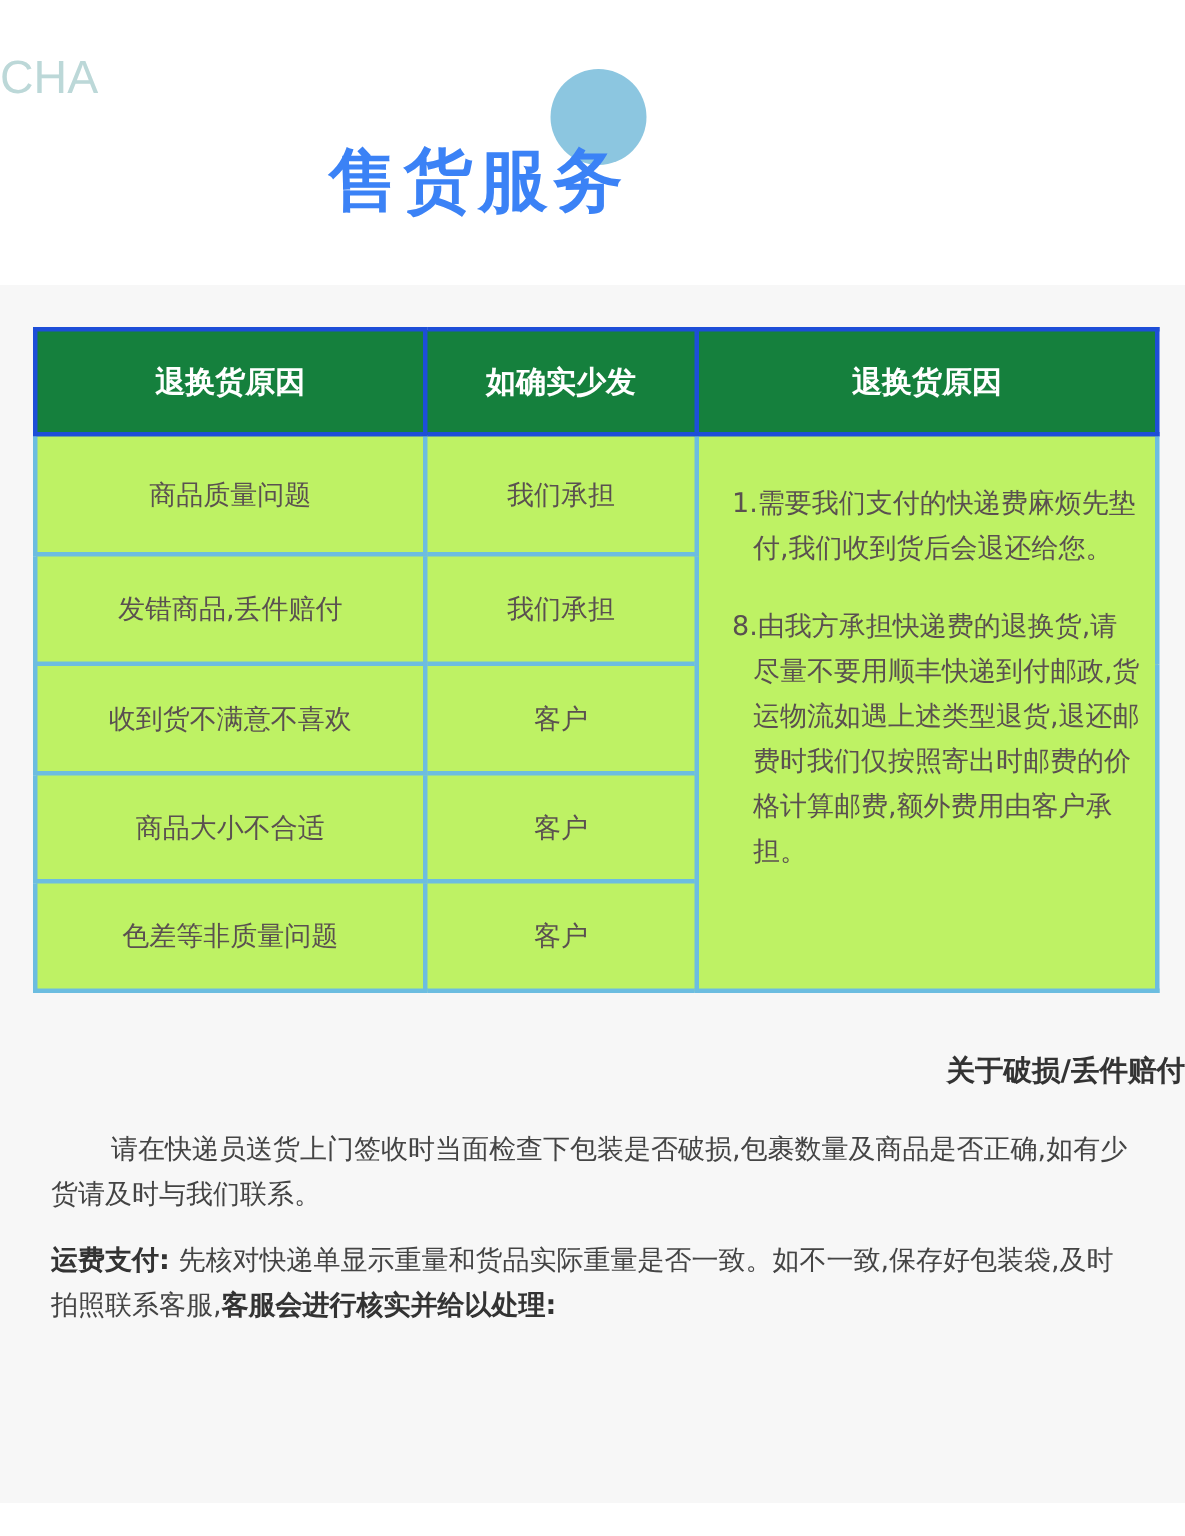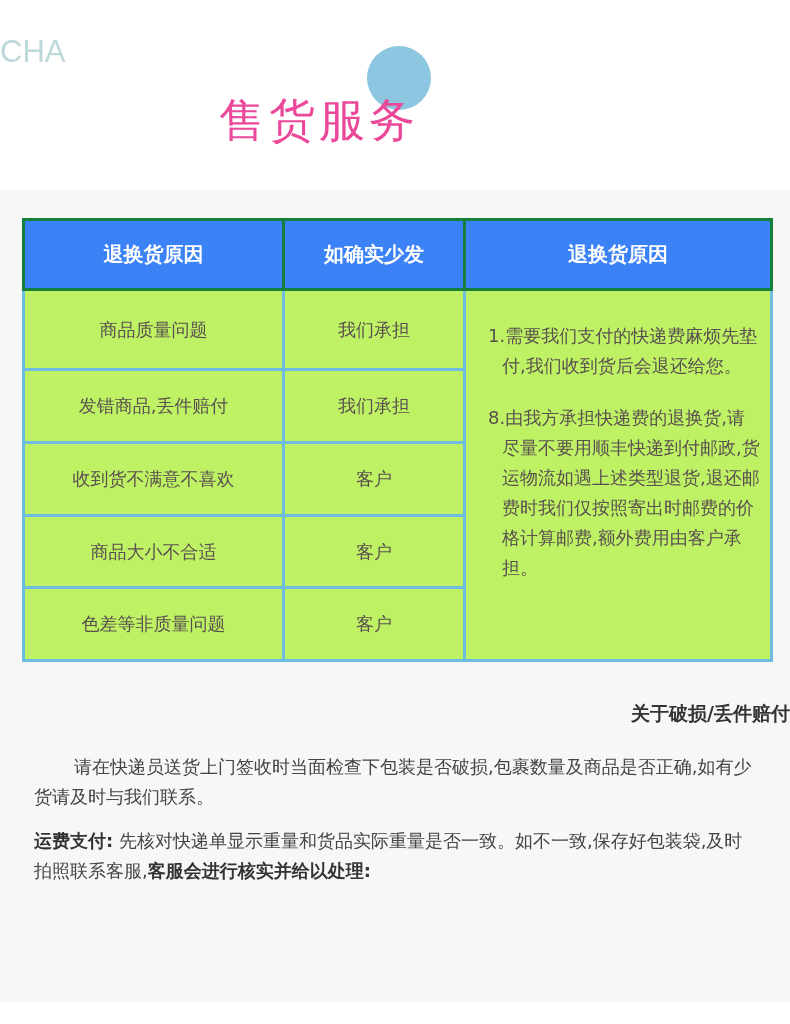--- a/index.html
+++ b/index.html
@@ -4,24 +4,24 @@
 <style>
   html, body { margin:0; padding:0; }
   body { width:790px; height:1024px; background:#ffffff; position:relative; overflow:hidden;
          font-family:"DejaVu Sans","Liberation Sans",sans-serif; color:#555; }
   .brand { position:absolute; left:0; top:22px; width:790px; height:60px; }
   .brand-circle { position:absolute; left:367px; top:24px; width:64px; height:64px; border-radius:50%; background:#8cc6e0; }
   .brand-text { position:absolute; left:0; width:640px; top:34px; font-family:"Liberation Sans",sans-serif;
                 font-size:31px; letter-spacing:0px; }
   .brand-text .a { color:#bcd8d8; }
   .brand-text .b { color:#ffffff; }
-  .title { position:absolute; left:0; top:90px; width:638px; text-align:center; font-size:46px; color:#ec4899; letter-spacing:4px; font-weight:normal; }
+  .title { position:absolute; left:0; top:90px; width:638px; text-align:center; font-size:46px; color:#3b82f6; letter-spacing:4px; font-weight:bold; }
   .gray { position:absolute; left:0; top:190px; width:790px; height:812px; background:#f7f7f7; }
   table.t { position:absolute; left:22px; top:218px; width:748px; border-collapse:collapse; table-layout:fixed; }
-  table.t th { background:#3b82f6; color:#ffffff; font-size:20px; font-weight:bold; height:65px; border:3px solid #15803d; }
+  table.t th { background:#15803d; color:#ffffff; font-size:20px; font-weight:bold; height:65px; border:3px solid #1d4ed8; }
   table.t td { border:3px solid #6cbde0; font-size:18px; color:#5a5050; text-align:center; background:#bef264; }
   table.t td.note { text-align:left; vertical-align:top; padding:30px 10px 0 22px; line-height:30px; font-size:18px; }
   .note p { margin:0 0 22px 0; text-indent:-14px; padding-left:14px; }
   .sub-title { position:absolute; left:0; top:701px; width:790px; text-align:right; font-size:19px; font-weight:bold; color:#333; }
   .para { position:absolute; left:34px; width:725px; font-size:18px; line-height:30px; color:#444; }
   .p1 { top:752px; text-indent:40px; }
   .p2 { top:826px; }
   .bold { font-weight:bold; color:#333; }
 </style>
 </head>

